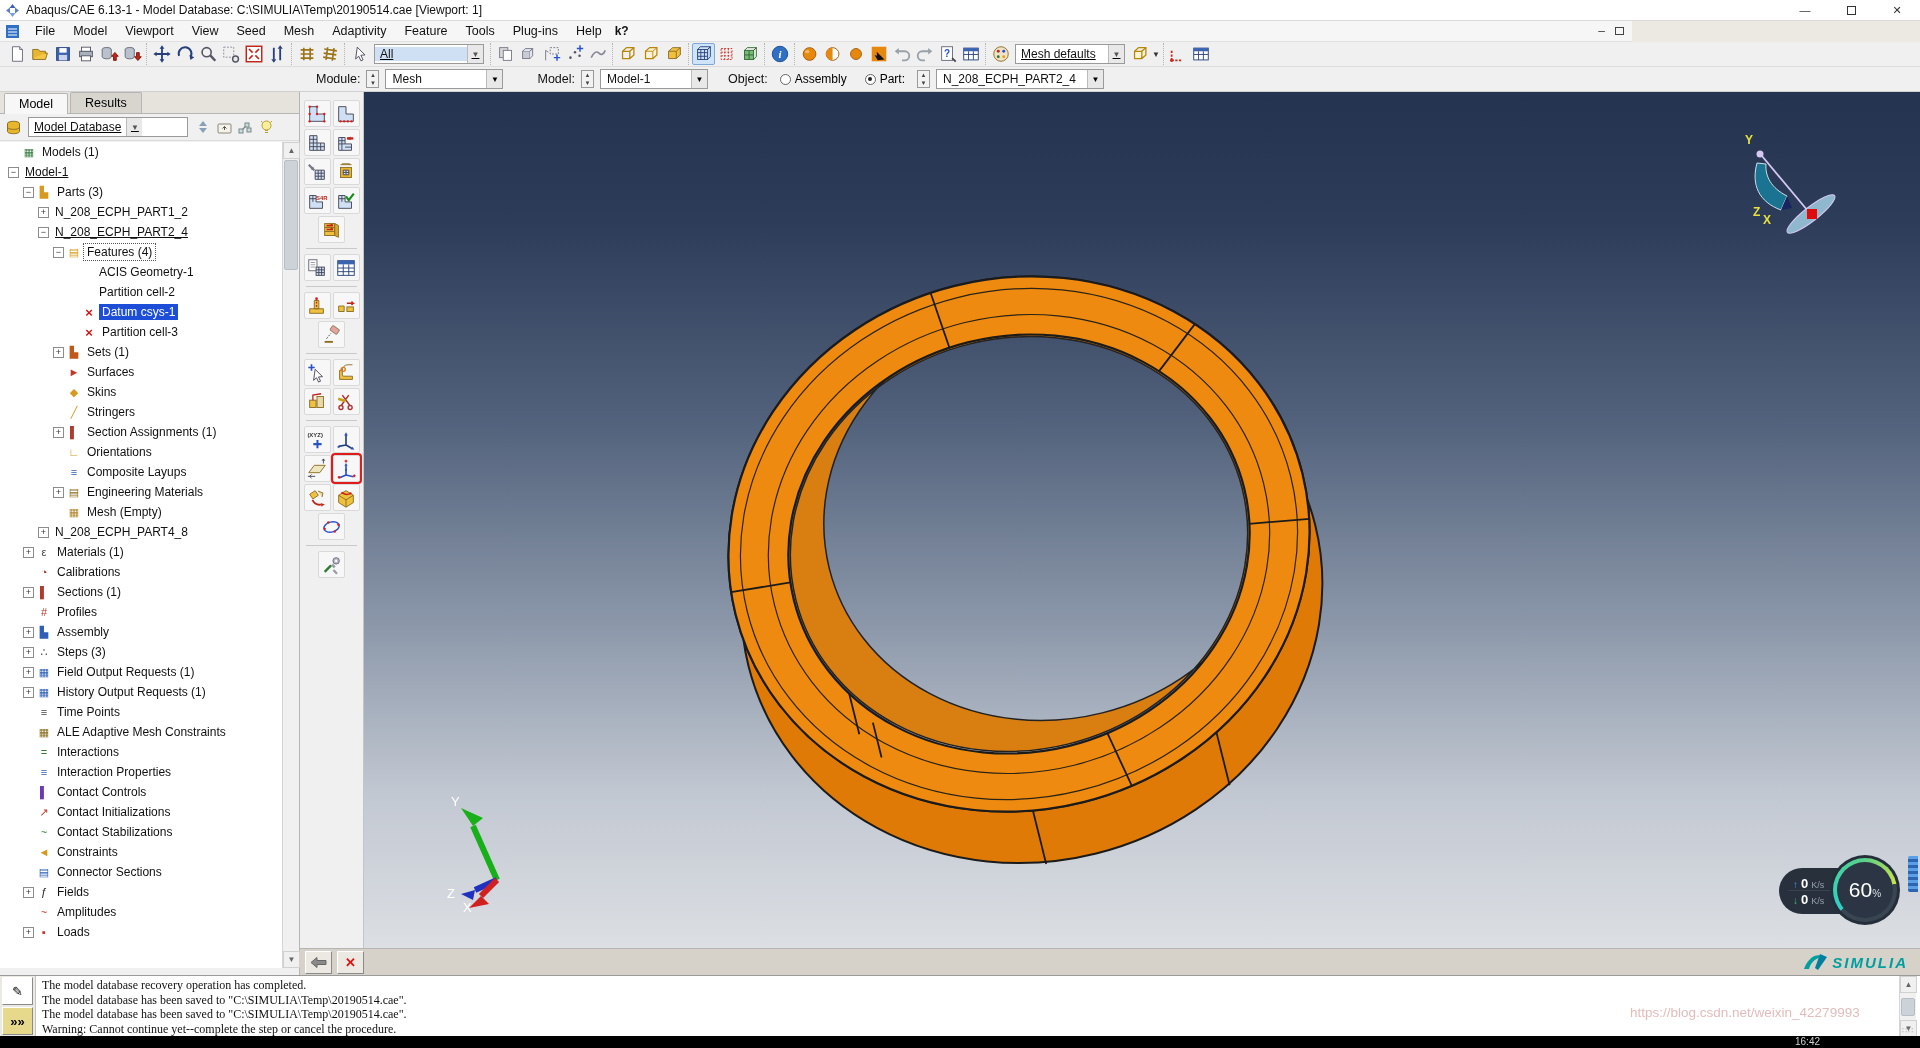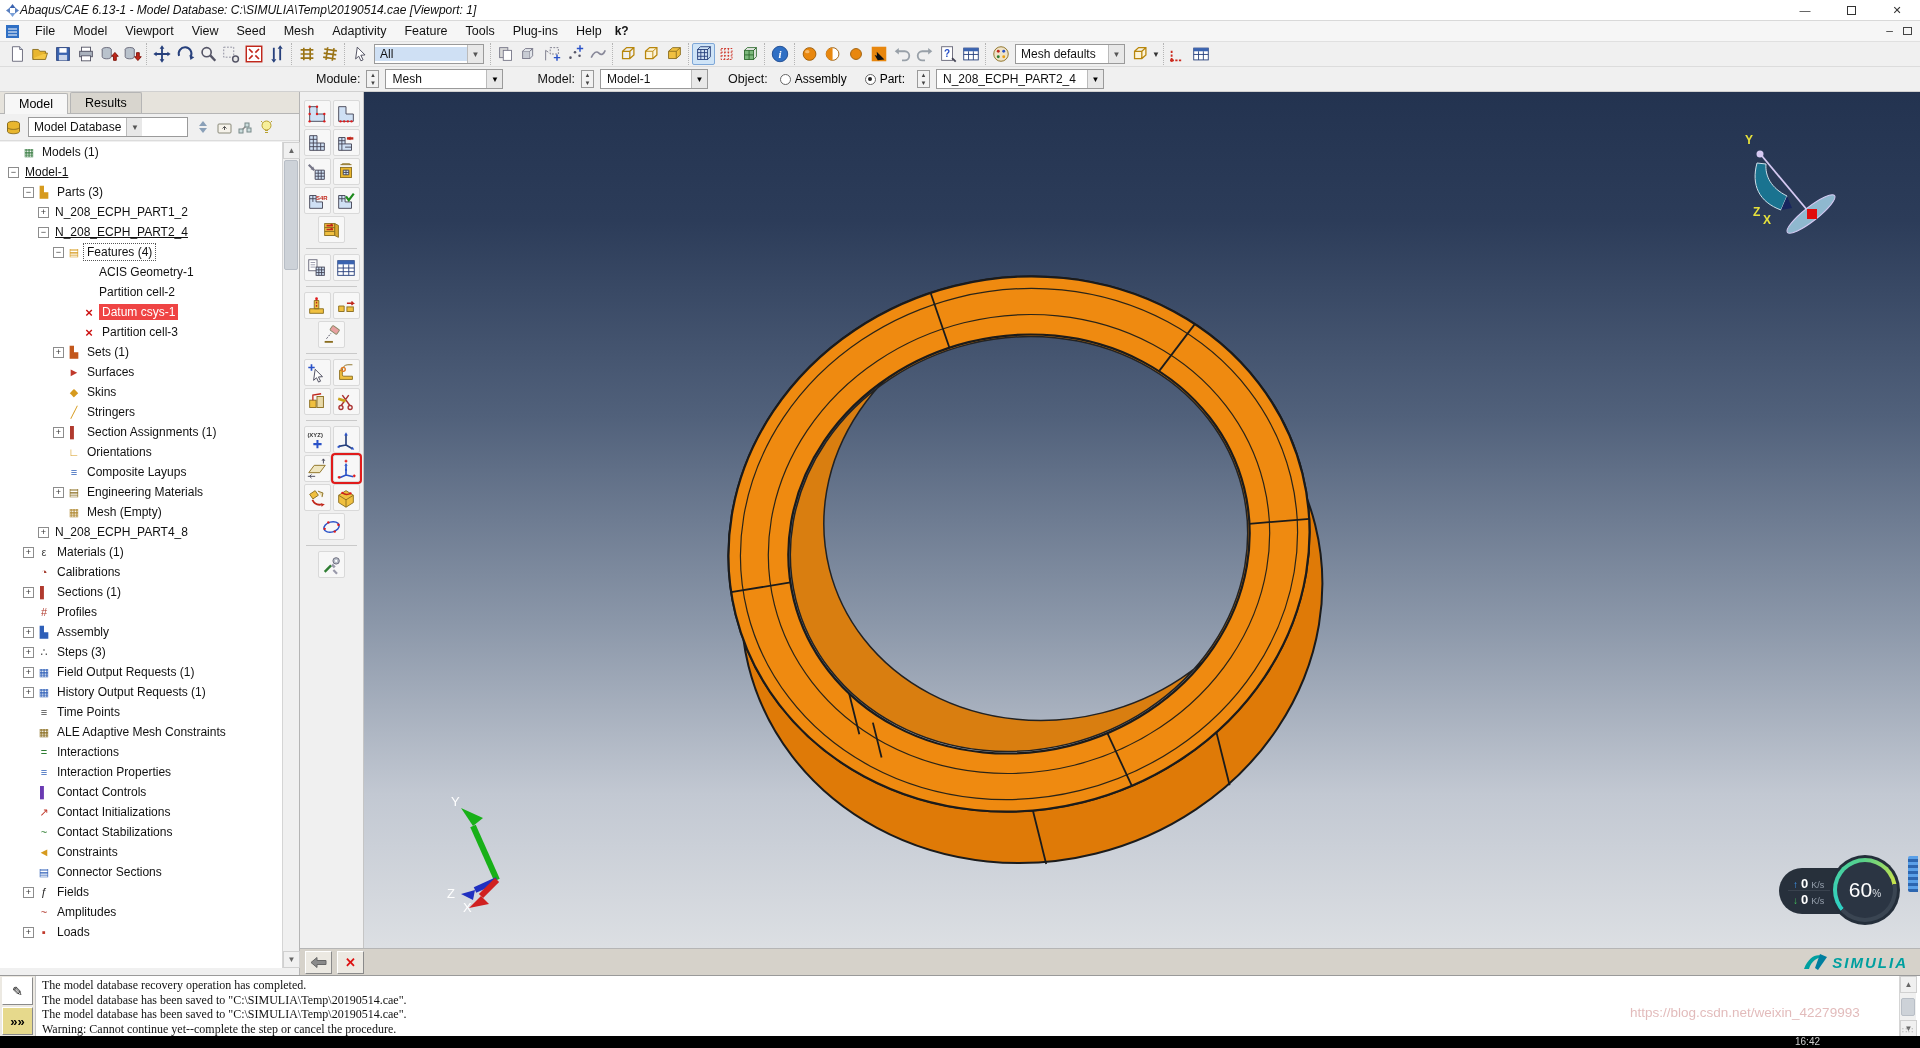--- a/index.html
+++ b/index.html
@@ -1,35 +1,35 @@
 <!DOCTYPE html>
 <html><head>
 <meta charset="utf-8">
 <style>
   *{margin:0;padding:0;box-sizing:border-box;}
   html,body{width:1920px;height:1048px;overflow:hidden;font-family:"Liberation Sans",sans-serif;font-size:12px;background:#ece9e2;}
   .abs{position:absolute;}
   
   #titlebar{position:absolute;left:0;top:0;width:1920px;height:21px;background:#ffffff;border-bottom:1px solid #d9d9d9;display:flex;align-items:center;}
-  #titlebar .ttl{color:#111;font-size:12px;font-style:italic;}
+  #titlebar .ttl{margin-left:6px;color:#111;font-size:12px;}
   #win-controls{margin-left:auto;display:flex;height:100%;}
   .winbtn{width:46px;height:100%;display:flex;align-items:center;justify-content:center;color:#333;font-size:11px;}
   
-  #menubar{position:absolute;left:0;top:21px;width:1920px;height:21px;background:#f6f6f6;border-bottom:1px solid #e0e0e0;display:flex;align-items:center;}
+  #menubar{position:absolute;left:0;top:21px;width:1632px;height:21px;background:#f6f6f6;border-bottom:1px solid #e0e0e0;display:flex;align-items:center;}
   .menu-item{padding:2px 9px;color:#111;font-size:12.5px;}
   #ctx-help{margin-left:4px;font-weight:bold;font-size:12px;color:#111;}
   #menu-win{margin-left:auto;margin-right:8px;display:flex;gap:10px;align-items:center;color:#444;}
   #menu-win .mini-box{display:inline-block;width:9px;height:8px;border:1px solid #444;}
   
   #toolbar{position:absolute;left:0;top:42px;width:1920px;height:25px;background:#f0f0f0;border-bottom:1px solid #dcdcdc;display:flex;align-items:center;padding-left:2px;}
   .tgroup{display:flex;align-items:center;border-left:1px dotted #b5b5b5;padding:0 3px;height:22px;}
   .tgroup:first-child{border-left:none;}
   .tbtn{width:23px;height:22px;display:flex;align-items:center;justify-content:center;border:1px solid transparent;border-radius:2px;}
   .tbtn.pressed{background:#cfe4f7;border-color:#7fa8d8;}
-  .combo{display:flex;align-items:center;border:1px solid #9a9a9a;background:#fff;height:20px;margin:0 3px;}
+  .combo{display:flex;align-items:center;border:1px solid #9a9a9a;background:#fff;height:20px;margin:0 3px;text-decoration:underline;}
   .combo .cval{padding:0 5px;min-width:92px;font-size:12px;color:#111;}
   .combo .carr{width:16px;height:100%;background:#e8e8e8;border-left:1px solid #bbb;display:flex;align-items:center;justify-content:center;font-size:8px;color:#555;}
   .combo.blue .cval{background:#cfe0f4;}
   .dropdown-caret{font-size:8px;color:#333;margin-left:1px;}
   
   #ctxbar{position:absolute;left:0;top:67px;width:1920px;height:25px;background:#f0f0f0;border-bottom:1px solid #d0d0d0;display:flex;align-items:center;padding-left:316px;gap:6px;}
   .ctx-label{font-size:12.5px;color:#111;}
   .spinbox{display:flex;flex-direction:column;width:13px;height:18px;border:1px solid #9a9a9a;background:#f2f2f2;}
   .spinbox span{flex:1;display:flex;align-items:center;justify-content:center;font-size:6px;color:#444;}
   .field{border:1px solid #9a9a9a;background:#fff;height:20px;display:flex;align-items:center;}
@@ -45,21 +45,21 @@
   #dbrow{height:27px;display:flex;align-items:center;background:#f0f0f0;padding:0 4px;gap:3px;border-bottom:1px solid #dcdcdc;}
   #dbcombo{flex:0 0 160px;}
   .hdr-ico{width:18px;height:18px;display:flex;align-items:center;justify-content:center;}
   #tree{position:absolute;left:0;top:50px;width:283px;height:826px;background:#fff;overflow:hidden;}
   .trow{height:20px;display:flex;align-items:center;white-space:nowrap;}
   .texp{width:11px;height:11px;border:1px solid #8c8c8c;background:#fff;font-size:9px;line-height:9px;text-align:center;color:#333;flex:0 0 11px;margin-right:3px;}
   .tgap{width:14px;flex:0 0 14px;}
   .tico{width:14px;flex:0 0 14px;text-align:center;font-size:11px;margin-right:3px;}
   .tlab{font-size:12px;color:#111;padding:1px 3px;}
   .tlab.ul{text-decoration:underline;}
-  .tlab.sel{background:#ef4444;color:#fff;}
+  .tlab.sel{background:#1d4ed8;color:#fff;}
   .tlab.focus{outline:1px dotted #555;}
   .supp{color:#cc1111;font-weight:bold;font-size:13px;}
   #tree-scroll{position:absolute;right:0;top:50px;width:17px;height:826px;background:#f0f0f0;border-left:1px solid #d5d5d5;}
   .sarrow{position:absolute;left:0;width:17px;height:17px;background:#f0f0f0;border:1px solid #d0d0d0;color:#666;font-size:8px;display:flex;align-items:center;justify-content:center;}
   .sthumb{position:absolute;left:1px;width:14px;background:#cdd2d8;border:1px solid #b8bec6;border-radius:2px;}
   
   #toolbox{position:absolute;left:300px;top:92px;width:64px;height:856px;background:#f0f0f0;border-right:1px solid #c5c5c5;padding-top:8px;}
   .tb-row{display:flex;justify-content:center;gap:2px;margin-bottom:2px;}
   .tb-btn{width:27px;height:27px;display:flex;align-items:center;justify-content:center;border:1px solid #d9d9d9;background:#f7f7f7;border-radius:2px;}
   .tb-btn.hl{box-shadow:0 0 0 2px #e01b1b;}

